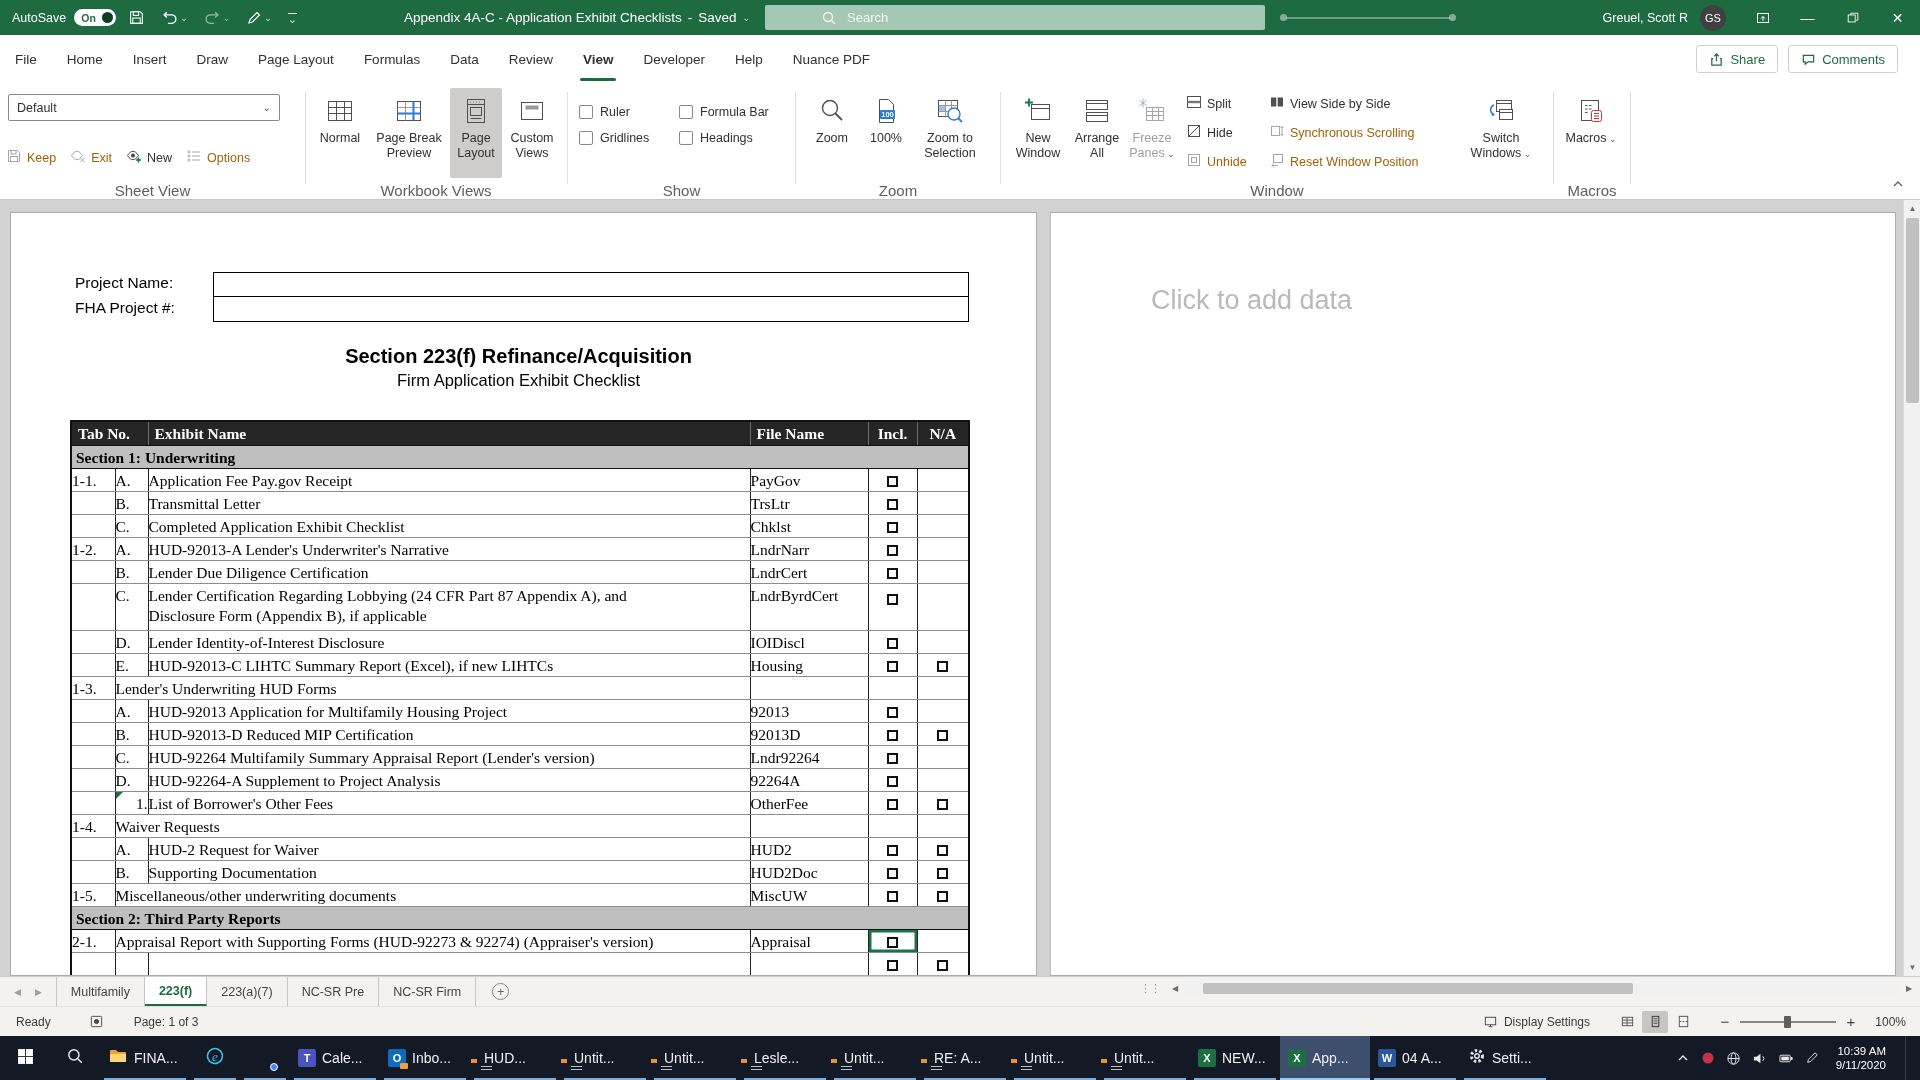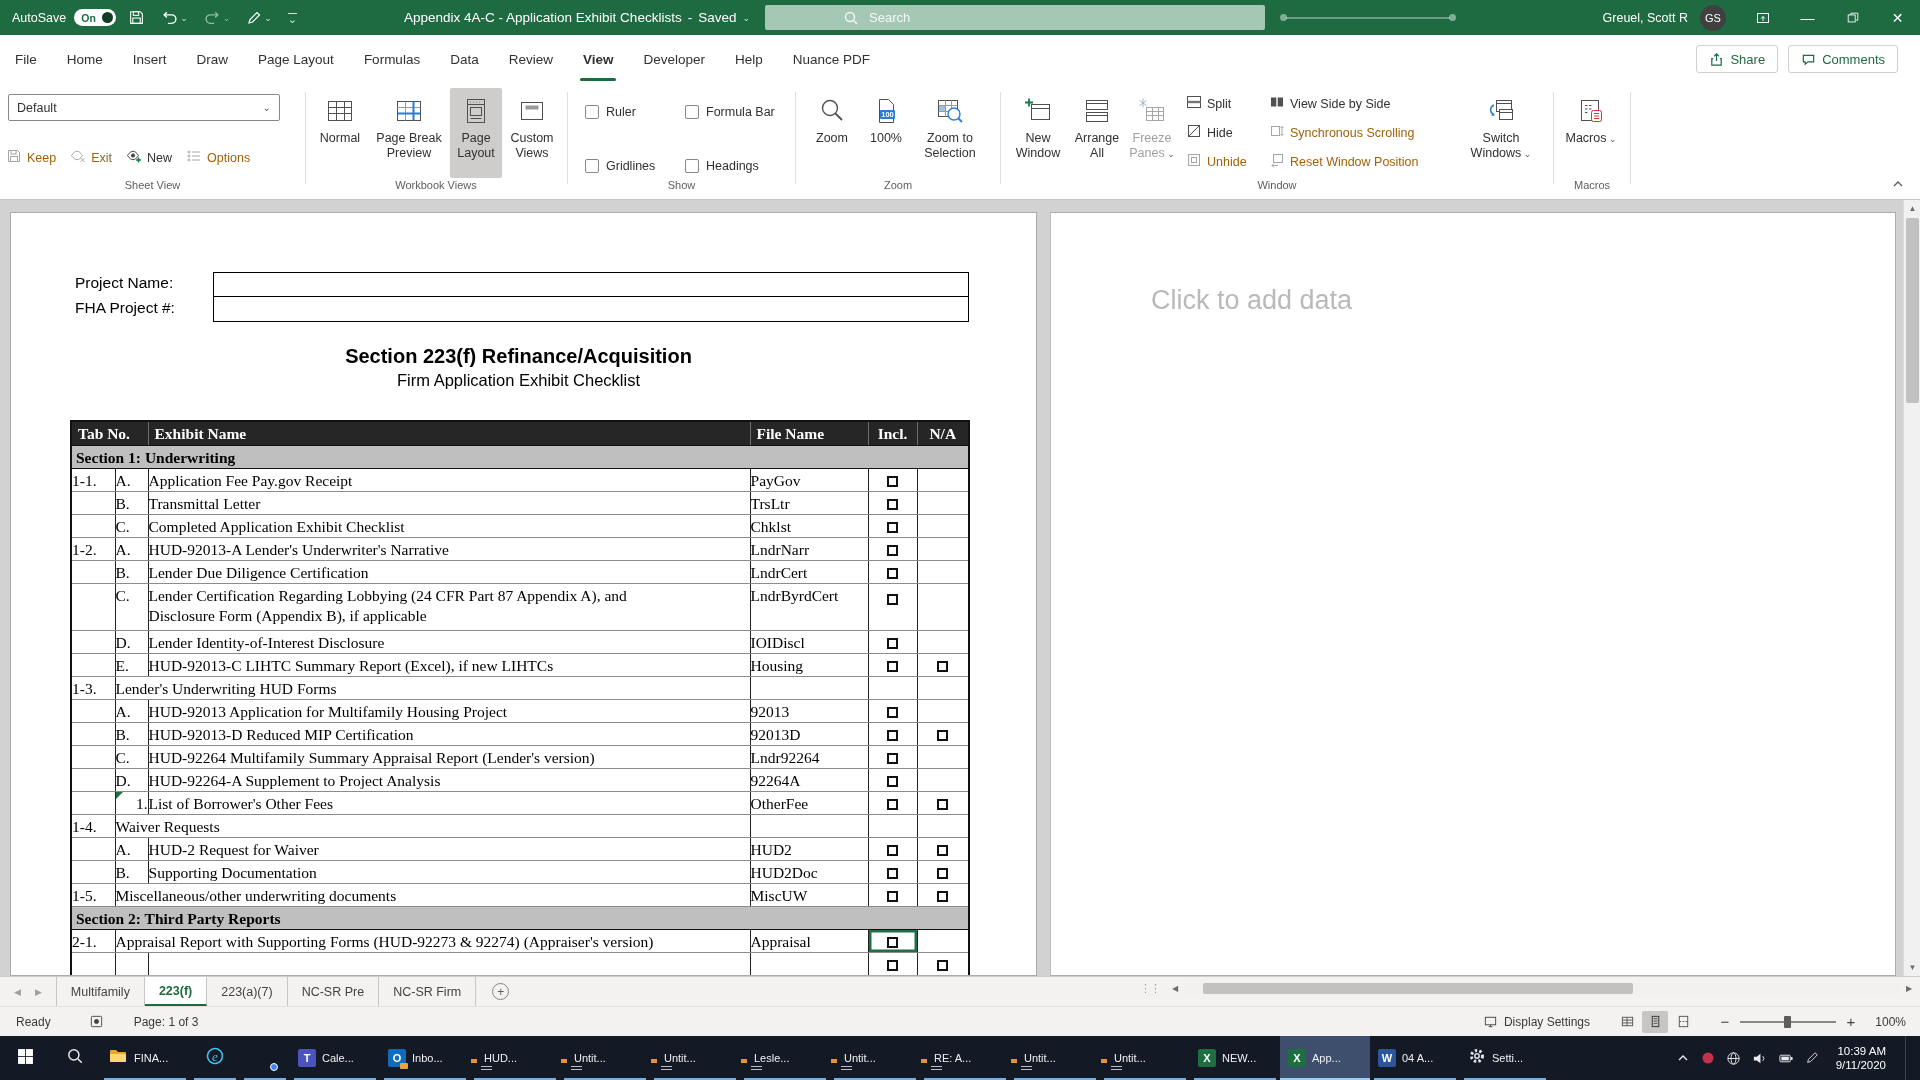--- a/index.html
+++ b/index.html
@@ -9,56 +9,56 @@
   
   #titlebar { position:absolute; top:0; left:0; width:1920px; height:35px; background:#1e6b42; display:flex; align-items:center; color:#fff; }
   .tb-left { display:flex; align-items:center; gap:8px; padding-left:12px; }
   .autosave-lbl { font-size:12.5px; }
   .as-pill { width:42px; height:17px; background:#fff; border-radius:9px; display:flex; align-items:center; padding:0 3px; gap:3px; cursor:pointer; }
   .as-pill .on { color:#1e6b42; font-size:10.5px; font-weight:bold; margin-left:4px; }
   .as-pill .knob { width:11px; height:11px; border-radius:50%; background:#0f3d26; margin-left:auto; }
   .qat-btn { display:flex; align-items:center; gap:2px; padding:2px 4px; cursor:pointer; }
   .qat-chev { font-size:9px; color:#cfe3d8; line-height:8px; }
   .tb-title { position:absolute; left:404px; top:0; height:35px; display:flex; align-items:center; font-size:13.5px; color:#fff; gap:6px; }
-  .tb-search { position:absolute; left:765px; top:5px; width:500px; height:25px; background:#a4c8b4; border-radius:2px; display:flex; align-items:center; padding-left:78px; gap:10px; cursor:text; }
+  .tb-search { position:absolute; left:765px; top:5px; width:500px; height:25px; background:#a4c8b4; border-radius:2px; display:flex; align-items:center; padding-left:56px; gap:10px; cursor:text; }
   .tb-search span { color:#f4f8f5; font-size:13px; }
   .tb-art { position:absolute; left:1280px; top:16px; width:176px; height:3px; }
   .tb-art .ln { position:absolute; left:6px; right:6px; top:1px; height:1.5px; background:rgba(255,255,255,.35); }
   .tb-art .dot { position:absolute; top:-2px; width:7px; height:7px; border-radius:50%; background:rgba(255,255,255,.45); }
   .tb-right { position:absolute; right:0; top:0; height:35px; display:flex; align-items:center; }
   .tb-user { font-size:12.5px; margin-right:12px; }
   .tb-avatar { width:26px; height:26px; border-radius:50%; background:#404040; color:#fff; font-size:11px; display:flex; align-items:center; justify-content:center; margin-right:14px; cursor:pointer; }
   .winbtn { width:45px; height:35px; display:flex; align-items:center; justify-content:center; font-size:14px; cursor:pointer; }
 
   
   #menubar { position:absolute; top:35px; left:0; width:1920px; height:49px; background:#fff; display:flex; align-items:center; }
   .rtab { padding:0 15px; font-size:13.5px; color:#323130; height:49px; display:flex; align-items:center; cursor:pointer; position:relative; }
   .rtab.active { font-weight:bold; }
   .rtab.active::after { content:""; position:absolute; left:12px; right:12px; bottom:3px; height:3px; background:#1e6b42; border-radius:2px; }
   #share-comments { position:absolute; right:22px; top:45px; display:flex; gap:10px; }
   .pillbtn { height:28px; border:1px solid #d2d0ce; border-radius:3px; background:#fff; display:flex; align-items:center; gap:6px; padding:0 12px; font-size:13px; color:#1e6b42; cursor:pointer; }
 
   
   #ribbon { position:absolute; top:84px; left:0; width:1920px; height:116px; background:#fff; border-bottom:1px solid #c8c6c4; }
   .rgroup { position:absolute; top:0; height:115px; }
-  .glabel { position:absolute; bottom:8px; width:100%; text-align:center; font-size:11px; color:#605e5c; }
+  .glabel { position:absolute; bottom:0; width:100%; text-align:center; font-size:15px; color:#605e5c; }
   .gdiv { position:absolute; top:8px; height:92px; width:1px; background:#e1dfdd; }
   .sv-select { position:absolute; left:8px; top:10px; width:272px; height:27px; border:1px solid #8a8886; border-radius:2px; display:flex; align-items:center; padding:0 8px; font-size:12.5px; color:#323130; cursor:pointer; background:#fff; }
   .sv-select .chev { margin-left:auto; font-size:10px; color:#605e5c; }
   .sv-row { position:absolute; left:6px; top:64px; display:flex; gap:14px; }
   .smallbtn { display:flex; align-items:center; gap:5px; font-size:12.5px; color:#323130; cursor:pointer; white-space:nowrap; }
   .smallbtn.disabled { color:#a16207; cursor:default; }
   .bigrow { position:absolute; top:4px; display:flex; align-items:flex-start; }
   .bigbtn { display:flex; flex-direction:column; align-items:center; padding-top:6px; min-height:90px; border-radius:2px; cursor:pointer; text-align:center; }
   .bigbtn .bicon { height:34px; display:flex; align-items:center; justify-content:center;font-weight:bold; }
   .bigbtn .blabel { font-size:12.5px; color:#323130; line-height:15px; margin-top:3px; }
   .bigbtn.selected { background:#cfcdcb; }
   .bigbtn.disabled .blabel { color:#a19f9d; }
   .wchev { font-size:9px; color:#605e5c; }
-  .show-grid { position:absolute; left:17px; top:16px; display:grid; grid-template-columns:100px 118px; grid-template-rows:24px 24px; grid-auto-flow:column; row-gap:30px; }
+  .show-grid { position:absolute; left:11px; top:16px; display:grid; grid-template-columns:100px 118px; grid-template-rows:24px 24px; grid-auto-flow:column; row-gap:2px; }
   .chkitem { display:flex; align-items:center; gap:7px; font-size:12.5px; color:#323130; cursor:pointer; }
   .chkbox { width:14px; height:14px; border:1px solid #8a8886; background:#fff; border-radius:2px; }
   .smcol { position:absolute; top:10px; display:flex; flex-direction:column; gap:10px; }
 
   
   #sheetarea { position:absolute; top:200px; left:0; width:1920px; height:776px; background:#d2d2d2; }
   .page { position:absolute; top:12px; height:764px; background:#fff; border:1px solid #ababab; overflow:hidden; }
   #page1 { left:10px; width:1027px; }
   #page2 { left:1050px; width:846px; border-left:1px solid #bdbdbd; }
   .placeholder { position:absolute; left:100px; top:72px; font-size:27px; color:#b9b9b9; cursor:cell; }
@@ -125,21 +125,21 @@
   .ztick { position:absolute; left:50%; top:-3px; width:1px; height:8px; background:#8a8886; }
   .zthumb { position:absolute; left:44px; top:-5px; width:7px; height:12px; background:#605e5c; border-radius:1px; cursor:grab; }
   #sb-zoom { width:40px; text-align:right; cursor:pointer; }
   #sb-disp { display:flex; align-items:center; gap:6px; cursor:pointer; }
 
   
   #taskbar { position:absolute; top:1036px; left:0; width:1920px; height:44px; background:#141926; display:flex; align-items:stretch; color:#fff; }
   .tb-item { display:flex; align-items:center; justify-content:center; gap:6px; cursor:pointer; position:relative; padding:0 4px; }
   .tb-item.iconic { width:50px; }
   .tb-item.labeled { width:90px; justify-content:flex-start; padding-left:8px; }
-  .tb-item .tlabel { font-size:11px; color:#eef0f3; white-space:nowrap; overflow:hidden; }
+  .tb-item .tlabel { font-size:14px; color:#eef0f3; white-space:nowrap; overflow:hidden; }
   .tb-item.open::after { content:""; position:absolute; left:4px; right:4px; bottom:0; height:2px; background:#76b0e3; }
   .tb-item.active { background:#3d4f6d; }
   .tb-item.active::after { background:#9ccef5; left:0; right:0; }
   .appsq { width:18px; height:18px; border-radius:2px; display:flex; align-items:center; justify-content:center; font-size:11px; font-weight:bold; color:#fff; flex:none; }
   .docicon { width:17px; height:18px; background:#fdfdfd; border-radius:2px; position:relative; flex:none; }
   .docicon::before { content:""; position:absolute; right:1px; top:1px; width:6px; height:4px; background:#e8913d; }
   .docicon::after { content:""; position:absolute; left:3px; top:8px; width:11px; height:6px; background:repeating-linear-gradient(#b9bec7 0 1px, transparent 1px 3px); }
   .chromeicon { width:18px; height:18px; border-radius:50%; background:conic-gradient(from -45deg, #ea4335 0 120deg, #fbbc05 120deg 240deg, #34a853 240deg 360deg); position:relative; flex:none; }
   .chromeicon::after { content:""; position:absolute; left:5px; top:5px; width:8px; height:8px; border-radius:50%; background:#4285f4; border:1.5px solid #fff; box-sizing:border-box; }
   #tray { position:absolute; right:0; top:0; height:44px; display:flex; align-items:center; gap:11px; padding-right:10px; }

